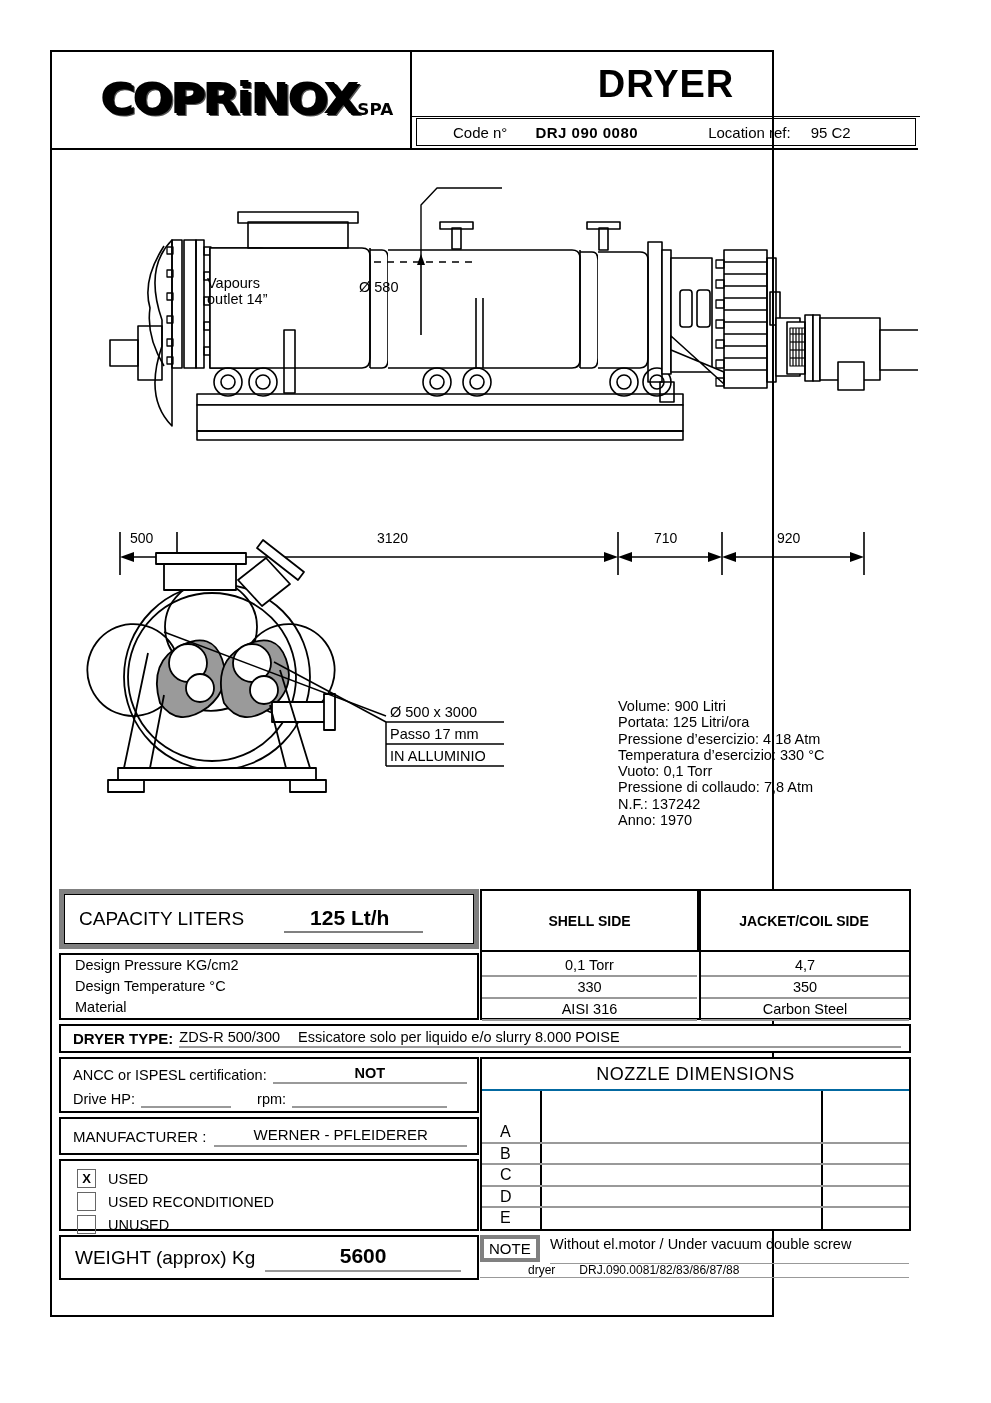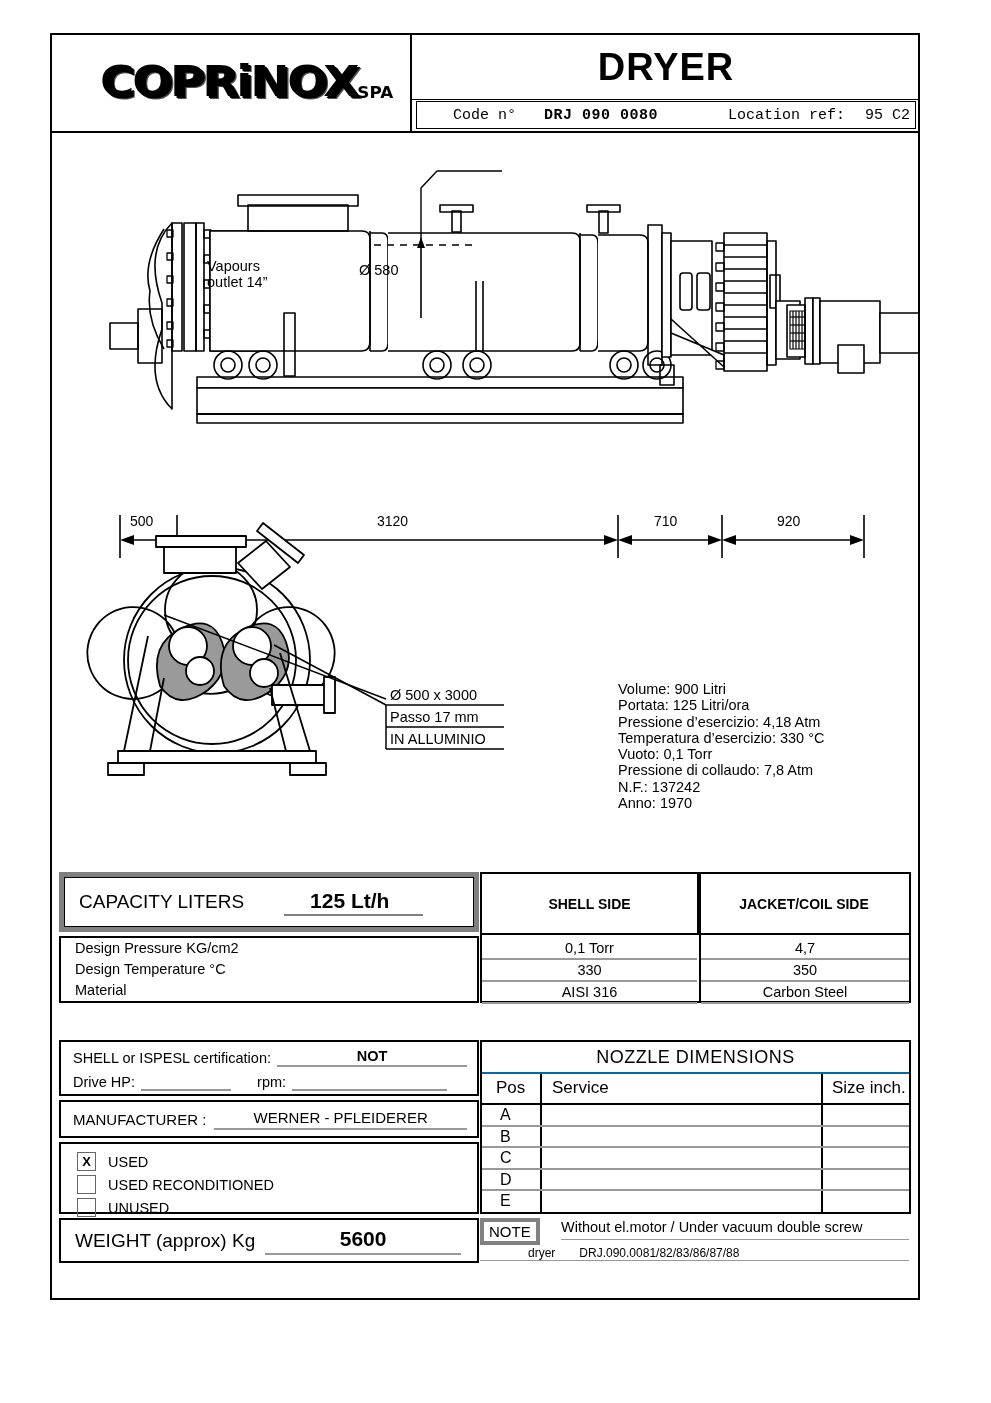--- a/index.html
+++ b/index.html
@@ -1,38 +1,38 @@
 <!DOCTYPE html>
 <html><head>
 <meta charset="utf-8">
 <style>
   html,body{margin:0;padding:0;background:#fff;}
   body{width:991px;height:1403px;position:relative;
        font-family:"Liberation Sans", sans-serif;color:#000;}
 
-  .frame{position:absolute;left:50px;top:33px;width:870px;height:1267px;
+  .frame{position:absolute;left:50px;top:50px;width:724px;height:1267px;
          border:2px solid #000;box-sizing:border-box;}
 
   
   .hdr-logo{position:absolute;left:0;top:0;width:360px;height:98px;
             border-right:2px solid #000;border-bottom:2px solid #000;box-sizing:border-box;}
   .logo{position:absolute;left:48px;top:22px;font-size:42px;font-weight:bold;
         letter-spacing:-2px;font-family:"DejaVu Sans", sans-serif;
         text-shadow:2px 2px 0 #000,3px 3px 0 #555;
         transform:scaleX(1.12);transform-origin:left center;}
   .logo .sp{font-size:15px;letter-spacing:0;vertical-align:-2px;text-shadow:none;}
 
   .hdr-title{position:absolute;left:360px;top:0;width:508px;height:65px;
              border-bottom:1px solid #000;box-sizing:border-box;
              display:flex;align-items:center;justify-content:center;}
   .hdr-title span{font-size:38px;font-weight:bold;letter-spacing:1px;}
 
   .hdr-code{position:absolute;left:364px;top:66px;width:500px;height:28px;
             border:1px solid #000;box-sizing:border-box;
-            display:flex;align-items:center;font-size:15px;font-family:Liberation Mono, monospace;}
+            display:flex;align-items:center;font-size:15px;}
   .hdr-code .c1{margin-left:36px;}
   .hdr-code .c2{margin-left:28px;font-weight:bold;letter-spacing:.5px;}
   .hdr-code .c3{margin-left:70px;}
   .hdr-code .c4{margin-left:20px;}
   .hdr-rule{position:absolute;left:0;top:96px;width:866px;height:0;border-top:2px solid #000;}
 
   
   .draw{position:absolute;left:0;top:98px;width:866px;height:735px;overflow:hidden;}
   .draw svg{position:absolute;left:0;top:0;}
 
@@ -116,21 +116,21 @@
         box-sizing:border-box;}
   .nz-r span{position:absolute;left:18px;top:1px;font-size:16px;}
   .nz-v1{position:absolute;left:58px;top:32px;bottom:0;width:0;border-left:2px solid #000;}
   .nz-v2{position:absolute;left:339px;top:32px;bottom:0;width:0;border-left:2px solid #000;}
 
   
   .nt{left:428px;top:350px;width:431px;height:60px;border:none;}
   .note-tag{position:absolute;left:0;top:0;border:4px solid #808080;background:#fff;
             padding:0 5px;font-size:15px;line-height:19px;}
   .note-l1{position:absolute;left:70px;top:1px;right:2px;font-size:14.5px;
-           border-bottom:1.5px solid #999;padding-bottom:4px;margin-left:11px;}
+           border-bottom:1.5px solid #999;padding-bottom:11px;}
   .note-l2{position:absolute;left:0;top:28px;right:2px;font-size:12px;
            border-bottom:1.5px solid #999;padding-bottom:0;padding-left:48px;
            box-sizing:border-box;}
   .note-l2 .g{display:inline-block;width:24px;}
 </style>
 </head>
 <body>
 
 <div class="frame">
 
@@ -398,24 +398,28 @@
       <div class="sj-cell" style="left:219px;right:0;top:85px;">350</div>
       <div class="sj-cell" style="left:219px;right:0;top:107px;">Carbon Steel</div>
     </div>
 
     <div class="box par">
       <p>Design  Pressure  KG/cm2</p>
       <p>Design  Temperature   °C</p>
       <p>Material</p>
     </div>
 
+    <div class="box dt">
+      <b>DRYER TYPE:</b>
+      <span class="u"><span>ZDS-R 500/300</span><span class="gap"></span><span>Essicatore solo per liquido e/o slurry 8.000 POISE</span></span>
+    </div>
 
     <div class="box an">
       <div class="r r1">
-        <span>SHELL  or  ISPESL certification:</span>
+        <span>ANCC  or  ISPESL certification:</span>
         <span class="fill">NOT</span>
       </div>
       <div class="r r2">
         <span>Drive HP:</span>
         <span class="fill s"></span>
         <span style="margin-left:26px;">rpm:</span>
         <span class="fill m"></span>
       </div>
     </div>
 
@@ -439,25 +443,20 @@
       </div>
     </div>
 
     <div class="box wt">
       <span class="l">WEIGHT (approx) Kg</span>
       <span class="v">5600</span>
     </div>
 
     <div class="box nz">
       <div class="nz-t">NOZZLE  DIMENSIONS</div>
-      <div class="nz-h">
-        <span style="left:14px;">Pos</span>
-        <span style="left:70px;">Service</span>
-        <span style="left:350px;">Size inch.</span>
-      </div>
       <div class="nz-v1"></div>
         <div class="nz-v2"></div>
       <div class="nz-r" style="top:63px;">
           <span>A</span>
         </div>
       <div class="nz-r" style="top:84.5px;">
           <span>B</span>
         </div>
       <div class="nz-r" style="top:106px;">
           <span>C</span>

